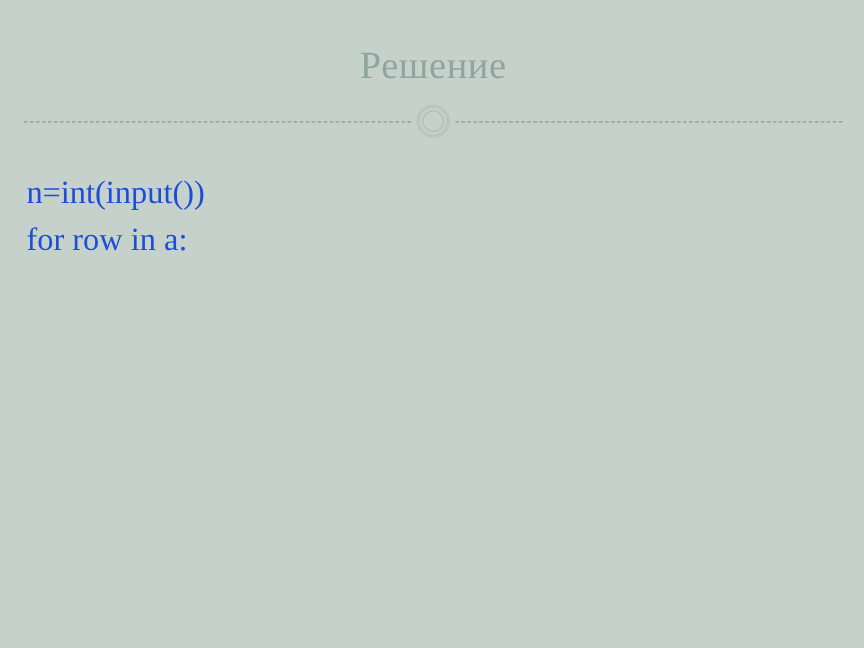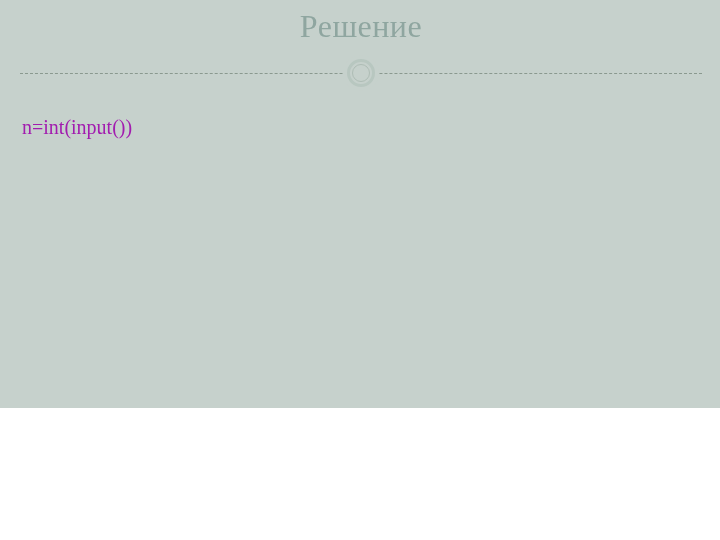--- a/index.html
+++ b/index.html
@@ -5,23 +5,23 @@
     * { margin: 0; padding: 0; box-sizing: border-box; }
     body {
       width: 720px;
       height: 540px;
       background: #ffffff;
       font-family: Georgia, 'Times New Roman', serif;
       overflow: hidden;
     }
     .slide {
       width: 720px;
-      height: 408px;
+      height: 540px;
       background: #c6d1cc;
-      padding: 8px 18px 18px 20px;
+      padding: 36px 18px 18px 20px;
       position: relative;
     }
     .title-wrap {
       text-align: center;
       position: relative;
       margin-bottom: 22px;
     }
     .title {
       color: #8fa6a0;
       font-size: 32px;
@@ -57,34 +57,35 @@
       content: "";
       position: absolute;
       inset: 2px;
       border: 1px solid #aebdb5;
       border-radius: 50%;
     }
     .body {
       padding: 4px 2px 0 2px;
     }
     .line {
-      color: #a21caf;
-      font-size: 20px;
+      color: #1d4ed8;
+      font-size: 27px;
       line-height: 1.45;
       white-space: pre;
       font-family: Georgia, 'Times New Roman', serif;
     }
   </style>
 </head>
 <body>
 
 <div class="slide">
   <div class="title-wrap">
     <div class="title">Решение</div>
     <div class="divider-row">
       <div class="dashed-line"></div>
       <div class="ring"></div>
     </div>
   </div>
   <div class="body">
     <div class="line">n=int(input())</div>
+    <div class="line">for row in a:</div>
   </div>
 </div>
 
 </body></html>

